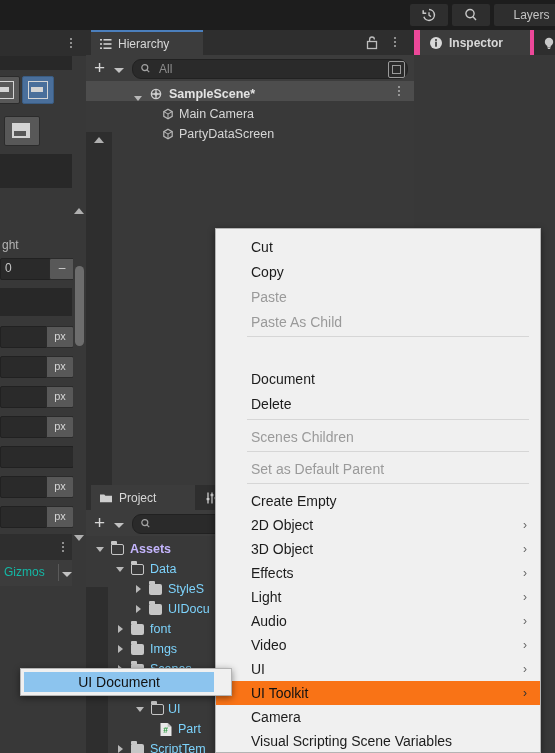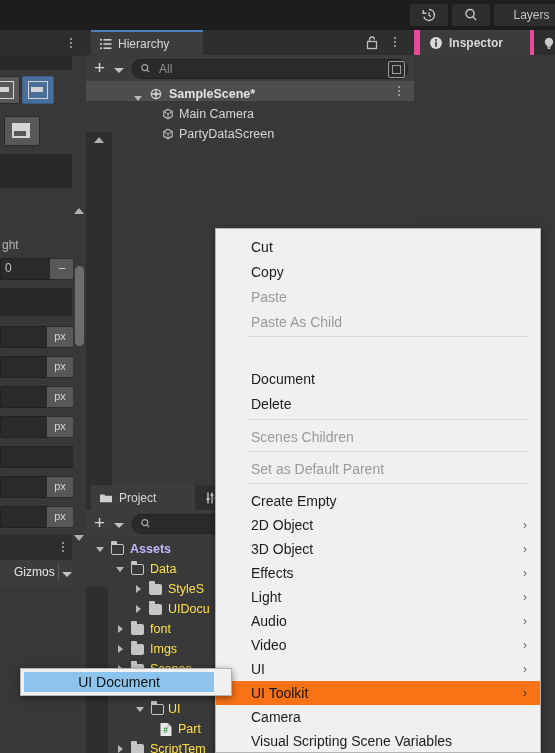--- a/index.html
+++ b/index.html
@@ -106,21 +106,21 @@
   #proj-tabstrip{left:0;top:0;width:328px;height:25px;background:#2e2e2e;}
   #proj-tab{left:5px;top:0;width:104px;height:25px;background:#3c3c3c;display:flex;align-items:center;gap:6px;padding-left:8px;box-sizing:border-box;}
   #proj-tab .tlabel{color:#d8d8d8;font-size:12px;}
   #proj-tab2{left:110px;top:0;width:32px;height:25px;background:#2e2e2e;display:flex;align-items:center;justify-content:center;}
   #proj-toolbar{left:0;top:25px;width:328px;height:26px;background:#3c3c3c;}
   #proj-plus{left:8px;top:4px;color:#d6d6d6;font-size:19px;line-height:17px;}
   #proj-plus-caret{left:28px;top:13px;}
   #proj-search{left:46px;top:4px;width:274px;height:18px;background:#2a2a2a;border:1px solid #212121;border-radius:9px;}
   #proj-rows{left:0;top:51px;width:328px;height:217px;background:#393939;}
   .prow{position:absolute;left:0;width:328px;height:20px;display:flex;align-items:center;}
-  .prow .plabel{font-size:12.5px;color:#fde047;}
+  .prow .plabel{font-size:12.5px;color:#7dd3fc;}
   .prow.bold .plabel{font-weight:bold;color:#c4b5fd;}
   #proj-sidebar{left:0;top:51px;width:22px;height:217px;background:#2e2e2e;}
 
   .fld{width:13px;height:11px;background:#c6c6c6;border-radius:1px 2px 2px 2px;position:relative;display:inline-block;}
   .fld.open{background:transparent;border:1.5px solid #c6c6c6;border-radius:0 2px 2px 2px;box-sizing:border-box;}
   .fld:before{content:"";position:absolute;left:0;top:-3px;width:6px;height:3px;background:#c6c6c6;border-radius:1px 1px 0 0;}
   .fld.open:before{background:#c6c6c6;left:-1px;top:-4px;}
 
   
   #ctxmenu{left:215px;top:228px;width:326px;height:525px;background:#f0f0f0;
@@ -224,21 +224,21 @@
   <div class="abs tri-dn" id="lp-scroll-down"></div>
 
   <div class="abs" id="lp-foot">
     <div class="abs kebab" style="left:56px;top:5px">
         <i></i>
         <i></i>
         <i></i>
       </div>
   </div>
   <div class="abs" id="gizmobar">
-    <span class="abs" style="left:14px;top:5px;color:#e5e5e5">Gizmos</span>
+    <span class="abs" style="left:4px;top:5px;color:#14b8a6">Gizmos</span>
     <div class="abs" style="left:58px;top:4px;width:1px;height:17px;background:#5a5a5a"></div>
     <div class="abs caret-d" style="left:62px;top:12px"></div>
   </div>
 </div>
 
 <div class="abs" id="hier">
   <div class="abs" id="hier-tabstrip">
     <div class="abs" id="hier-tab">
       <span>
         <svg class="tabicon" viewBox="0 0 14 14">

